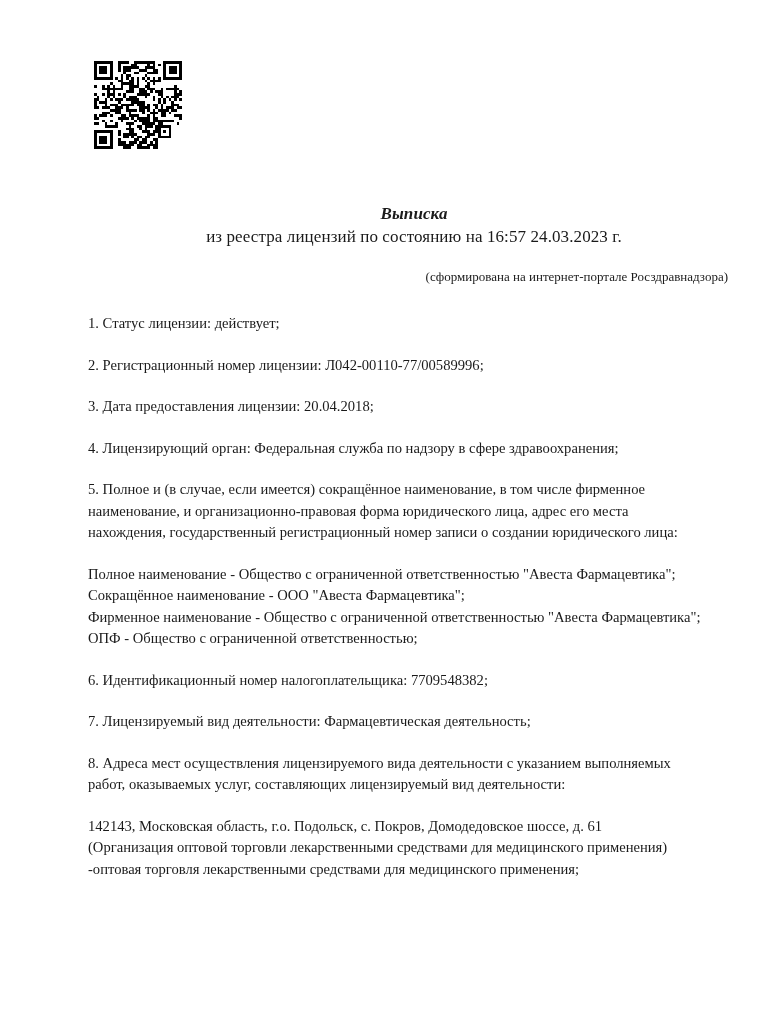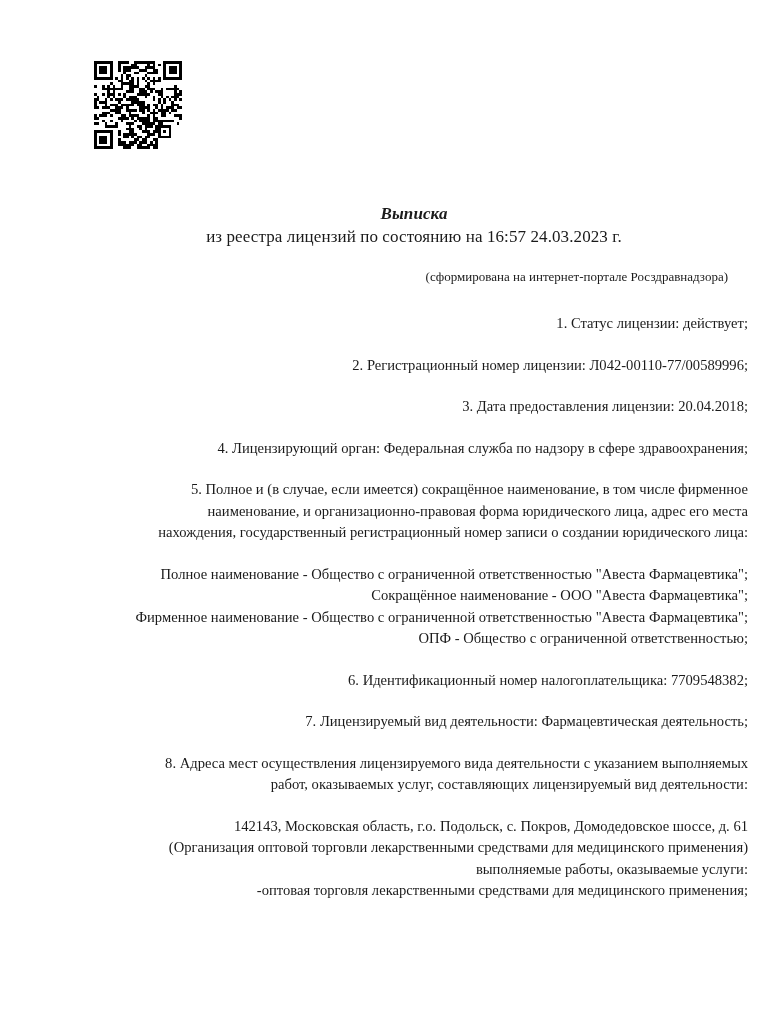--- a/index.html
+++ b/index.html
@@ -89,21 +89,21 @@
     text-align: left;
   }
   .para:last-child { margin-bottom: 4px; }
 
   .para .ln {
     display: block;
     white-space: nowrap;
   }
 
   
-  .group .ln { display: block; text-align: right; }
+  .group .ln { display: block; }
 </style>
 </head>
 <body>
 
 <div class="page">
 
   <div class="qr-wrap">
     <svg viewBox="0 0 33 33" xmlns="http://www.w3.org/2000/svg">
       <rect width="33" height="33" fill="#ffffff"></rect>
       <g fill="#000000" id="qr-modules">
@@ -677,18 +677,17 @@
     </p>
 
     <p class="para group">
       <span class="ln">8. Адреса мест осуществления лицензируемого вида деятельности с указанием выполняемых</span>
       <span class="ln">работ, оказываемых услуг, составляющих лицензируемый вид деятельности:</span>
     </p>
 
     <p class="para group">
       <span class="ln">142143, Московская область, г.о. Подольск, с. Покров, Домодедовское шоссе, д. 61</span>
       <span class="ln">(Организация оптовой торговли лекарственными средствами для медицинского применения)</span>
-      <span class="ln">выполняемые работы, оказываемые услуги:</span>
       <span class="ln">-оптовая торговля лекарственными средствами для медицинского применения;</span>
     </p>
 
   </div>
 </div>
 
 </body></html>

